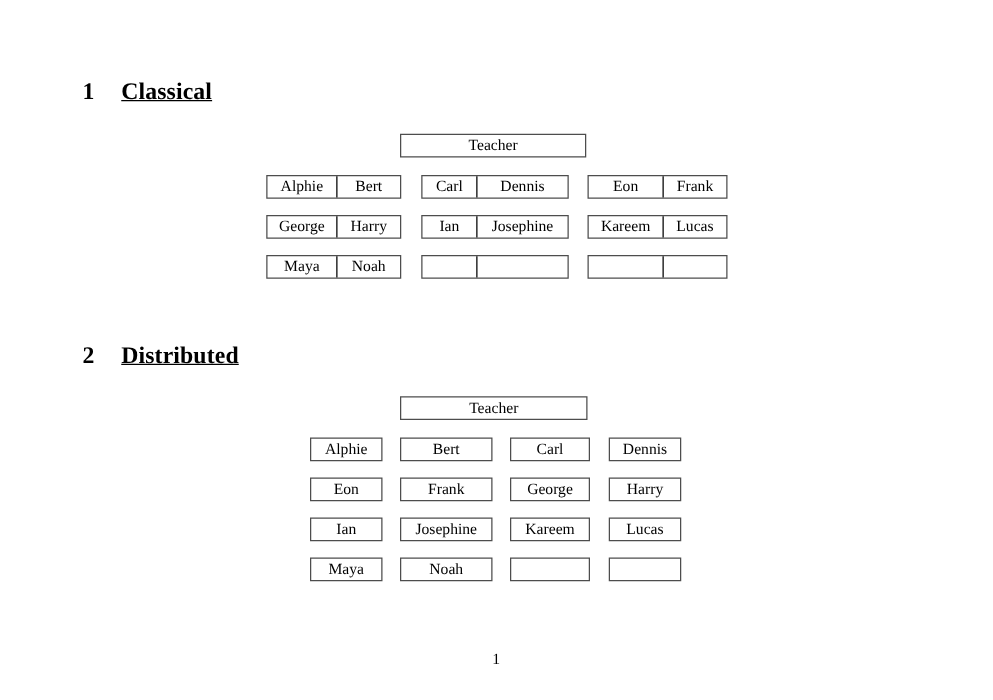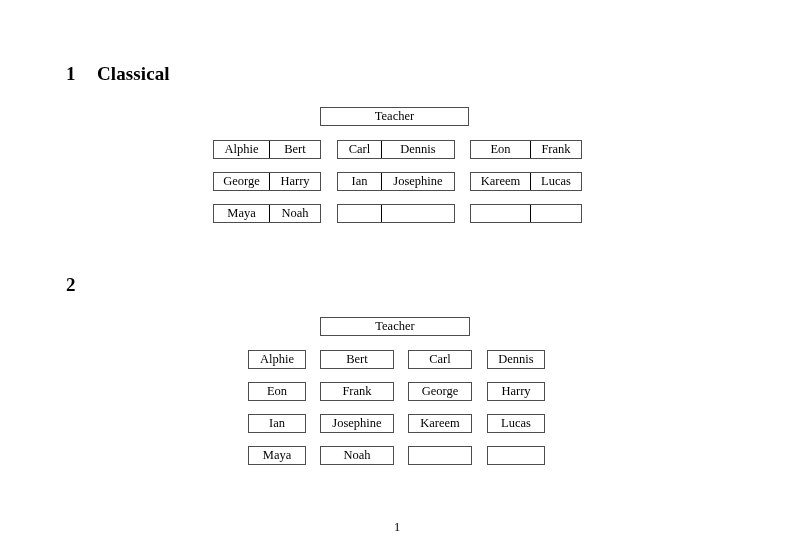--- a/index.html
+++ b/index.html
@@ -30,20 +30,21 @@
     font-size: 19px;
     letter-spacing: 0.1px;
     white-space: nowrap;
   }
   .section-heading .sec-num {
     display: inline-block;
     width: 31px;
   }
   .section-heading .sec-title {
     display: inline-block;
+    text-decoration: underline;
   }
 
   #heading-classical   { left: 66px; top: 63px; }
   #heading-distributed { left: 66px; top: 274px; }
 
   
   .tbox {
     position: absolute;
     box-sizing: border-box;
     border: 1px solid #4d4d4d;
@@ -143,20 +144,21 @@
         <div class="cell" style="width: 51px;">Lucas</div>
       </div>
       <div class="group" style="left: 470px; top: 204px; width: 112px;">
         <div class="cell" style="width: 59px;"></div>
         <div class="cell" style="width: 51px;"></div>
       </div>
     </div>
 
   <div class="section-heading" id="heading-distributed">
     <span class="sec-num">2</span>
+    <span class="sec-title">Distributed</span>
   </div>
 
   <div class="tbox teacher-box" id="s2-teacher" style="left: 320px; top: 317px; width: 150px;">Teacher</div>
 
   <div id="s2-boxes">
       <div class="tbox" style="left: 248px; top: 350px; width: 58px;">Alphie</div>
       <div class="tbox" style="left: 320px; top: 350px; width: 74px;">Bert</div>
       <div class="tbox" style="left: 408px; top: 350px; width: 64px;">Carl</div>
       <div class="tbox" style="left: 487px; top: 350px; width: 58px;">Dennis</div>
       <div class="tbox" style="left: 248px; top: 382px; width: 58px;">Eon</div>

